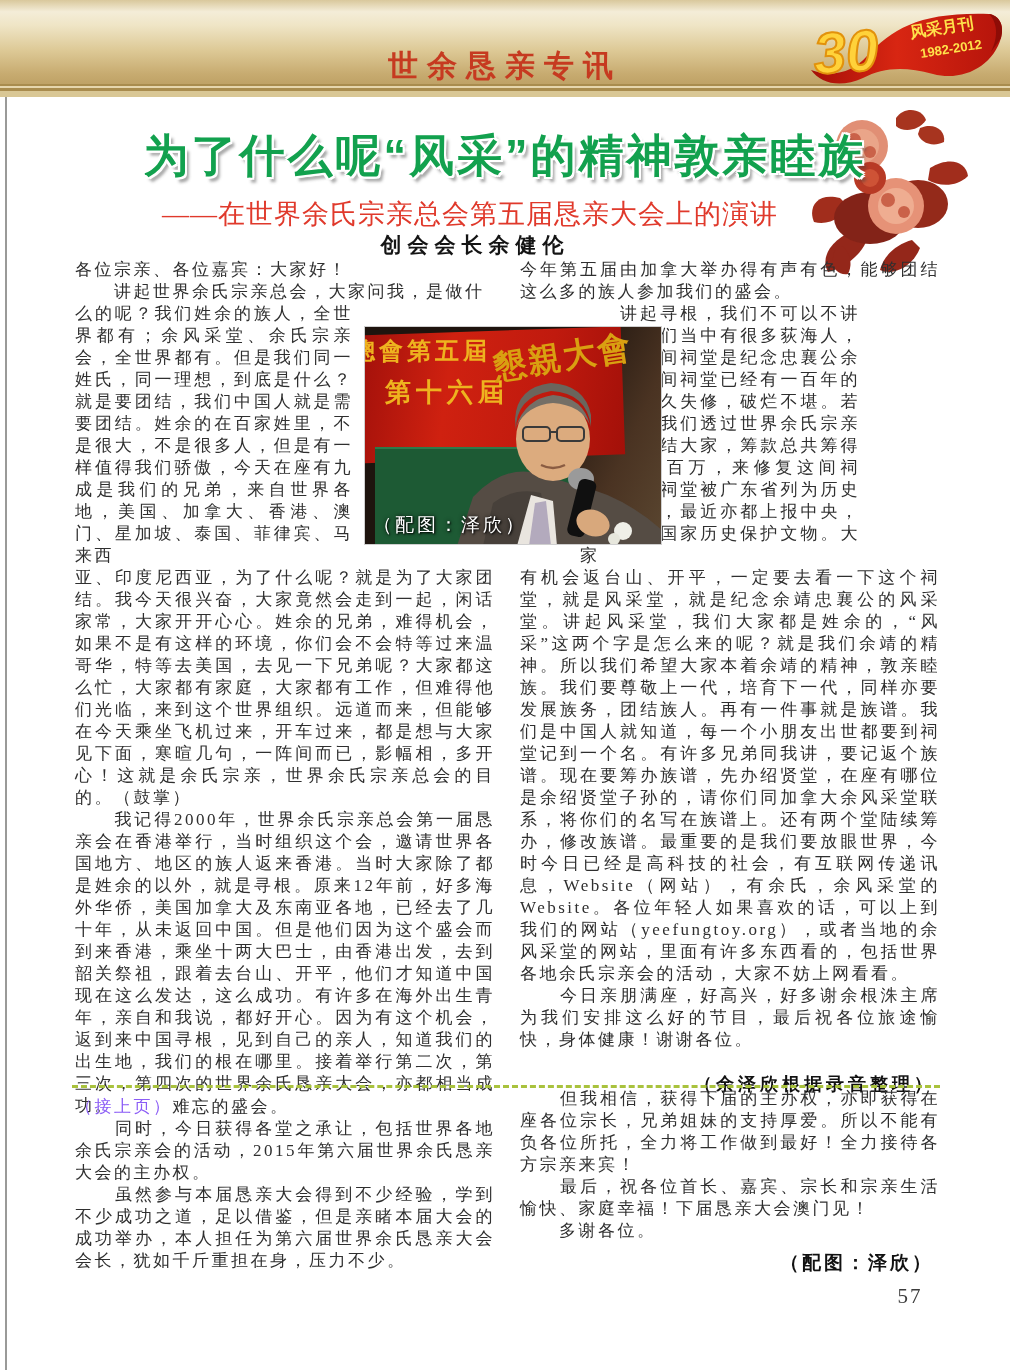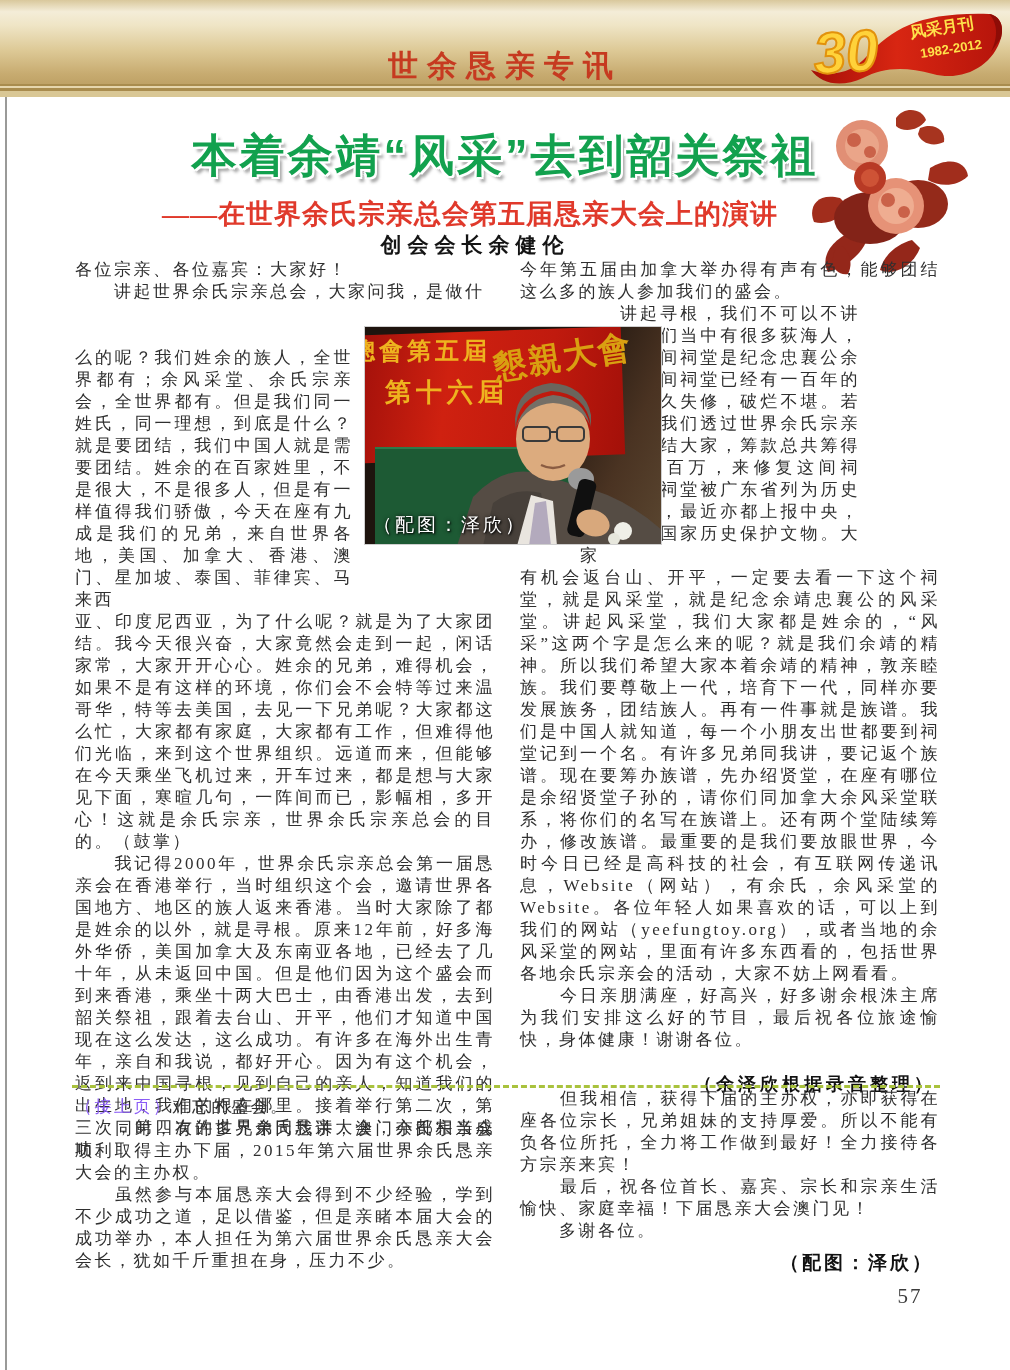--- a/index.html
+++ b/index.html
@@ -38,37 +38,37 @@
     position:absolute; left:0; top:126px; width:1010px; text-align:center;
     font-family:"Liberation Sans", sans-serif; font-weight:bold;
     font-size:45px; letter-spacing:3px; color:#12a14e;
     text-shadow:-2px 0 #fff, 2px 0 #fff, 0 -2px #fff, 0 2px #fff,
                 -2px -2px #fff, 2px 2px #fff, 2px -2px #fff, -2px 2px #fff,
                 4px 5px 3px rgba(60,60,60,.45);
     white-space:nowrap;
   }
   .article-subtitle {
     position:absolute; left:0; top:196px; width:940px; text-align:center;
-    font-family:"Liberation Serif", serif; font-weight:bold;
+    font-family:"Liberation Serif", serif; font-weight:normal;
     font-size:27px; letter-spacing:1px; color:#e0392b; white-space:nowrap;
   }
   .article-author {
     position:absolute; left:0; top:231px; width:940px; text-align:center;
     font-family:"Liberation Serif", serif; font-weight:bold;
     font-size:21px; letter-spacing:6px; color:#141414;padding-left:10px;
   }
 
   
   .col-left  { position:absolute; left:75px;  top:259px; width:420px; }
   .col-right { position:absolute; left:520px; top:259px; width:420px; }
   .body-text {
     margin:0; font-size:17px; line-height:22px; letter-spacing:2.5px;
     text-align:justify; color:#2f2f2f; font-family:"Liberation Serif", serif;
   }
-  .narrow-left  { width:278px;margin-top:44px; }
+  .narrow-left  { width:278px; }
   .narrow-right { width:280px; margin-left:60px; }
   .attribution {
     margin:22px 4px 0 0; text-align:right; font-weight:bold;
     font-size:18px; letter-spacing:4px; color:#111;
   }
 
   
   .photo {
     position:absolute; left:358px; top:326px; width:298px; height:219px;
     background:linear-gradient(115deg,#1e140e 55%, #4a3322 80%, #5a4630 100%);
@@ -162,21 +162,21 @@
       <circle cx="88" cy="92" r="7" fill="#c85a40"></circle>
       <circle cx="104" cy="104" r="6" fill="#c85a40"></circle>
       <circle cx="70" cy="70" r="16" fill="#b5301a"></circle>
       <circle cx="70" cy="70" r="9" fill="#cc4a2c"></circle>
       <path d="M120,20 C134,14 146,22 144,34 C132,40 120,34 118,26 Z" fill="#a32a14"></path>
       <path d="M36,140 C28,156 36,168 48,166 C54,154 48,142 42,138 Z" fill="#8f1c0e"></path>
     </g>
   </svg>
 </div>
 
-<div class="article-title">本着余靖“风采”去到韶关祭祖</div>
+<div class="article-title">为了什么呢“风采”的精神敦亲睦族</div>
 <div class="article-subtitle">——在世界余氏宗亲总会第五届恳亲大会上的演讲</div>
 <div class="article-author">创会会长余健伦</div>
 
 <div class="col-left">
   <p class="body-text">各位宗亲、各位嘉宾：大家好！</p>
   <p class="body-text">　　讲起世界余氏宗亲总会，大家问我，是做什</p>
   <p class="body-text narrow-left">么的呢？我们姓余的族人，全世界都有；余风采堂、余氏宗亲会，全世界都有。但是我们同一姓氏，同一理想，到底是什么？就是要团结，我们中国人就是需要团结。姓余的在百家姓里，不是很大，不是很多人，但是有一样值得我们骄傲，今天在座有九成是我们的兄弟，来自世界各地，美国、加拿大、香港、澳门、星加坡、泰国、菲律宾、马来西</p>
   <p class="body-text">亚、印度尼西亚，为了什么呢？就是为了大家团结。我今天很兴奋，大家竟然会走到一起，闲话家常，大家开开心心。姓余的兄弟，难得机会，如果不是有这样的环境，你们会不会特等过来温哥华，特等去美国，去见一下兄弟呢？大家都这么忙，大家都有家庭，大家都有工作，但难得他们光临，来到这个世界组织。远道而来，但能够在今天乘坐飞机过来，开车过来，都是想与大家见下面，寒暄几句，一阵间而已，影幅相，多开心！这就是余氏宗亲，世界余氏宗亲总会的目的。（鼓掌）</p>
   <p class="body-text">　　我记得2000年，世界余氏宗亲总会第一届恳亲会在香港举行，当时组织这个会，邀请世界各国地方、地区的族人返来香港。当时大家除了都是姓余的以外，就是寻根。原来12年前，好多海外华侨，美国加拿大及东南亚各地，已经去了几十年，从未返回中国。但是他们因为这个盛会而到来香港，乘坐十两大巴士，由香港出发，去到韶关祭祖，跟着去台山、开平，他们才知道中国现在这么发达，这么成功。有许多在海外出生青年，亲自和我说，都好开心。因为有这个机会，返到来中国寻根，见到自己的亲人，知道我们的出生地，我们的根在哪里。接着举行第二次，第三次，第四次的世界余氏恳亲大会，亦都相当成功。</p>
 </div>
@@ -213,21 +213,21 @@
     <circle cx="258" cy="204" r="9" fill="#efefe8"></circle>
     <circle cx="249" cy="212" r="6" fill="#e7e7dd"></circle>
   </svg>
   <div class="photo-caption">（配图：泽欣）</div>
 </div>
 
 <div class="dash-divider"></div>
 
 <div class="bcol-left">
   <p class="body-text"><span class="cont-tag">（接上页）</span><span>难忘的盛会。</span></p>
-  <p class="body-text">　　同时，有许多兄弟同我讲，澳门余氏宗亲会顺利取得主办下届，2015年第六届世界余氏恳亲大会的主办权。</p>
+  <p class="body-text">　　同时，今日获得各堂之承让，包括世界各地余氏宗亲会的活动，2015年第六届世界余氏恳亲大会的主办权。</p>
   <p class="body-text">　　虽然参与本届恳亲大会得到不少经验，学到不少成功之道，足以借鉴，但是亲睹本届大会的成功举办，本人担任为第六届世界余氏恳亲大会会长，犹如千斤重担在身，压力不少。</p>
 </div>
 
 <div class="bcol-right">
   <p class="body-text">　　但我相信，获得下届的主办权，亦即获得在座各位宗长，兄弟姐妹的支持厚爱。所以不能有负各位所托，全力将工作做到最好！全力接待各方宗亲来宾！</p>
   <p class="body-text">　　最后，祝各位首长、嘉宾、宗长和宗亲生活愉快、家庭幸福！下届恳亲大会澳门见！</p>
   <p class="body-text">　　多谢各位。</p>
   <p class="body-text photo-credit">（配图：泽欣）</p>
 </div>
 

